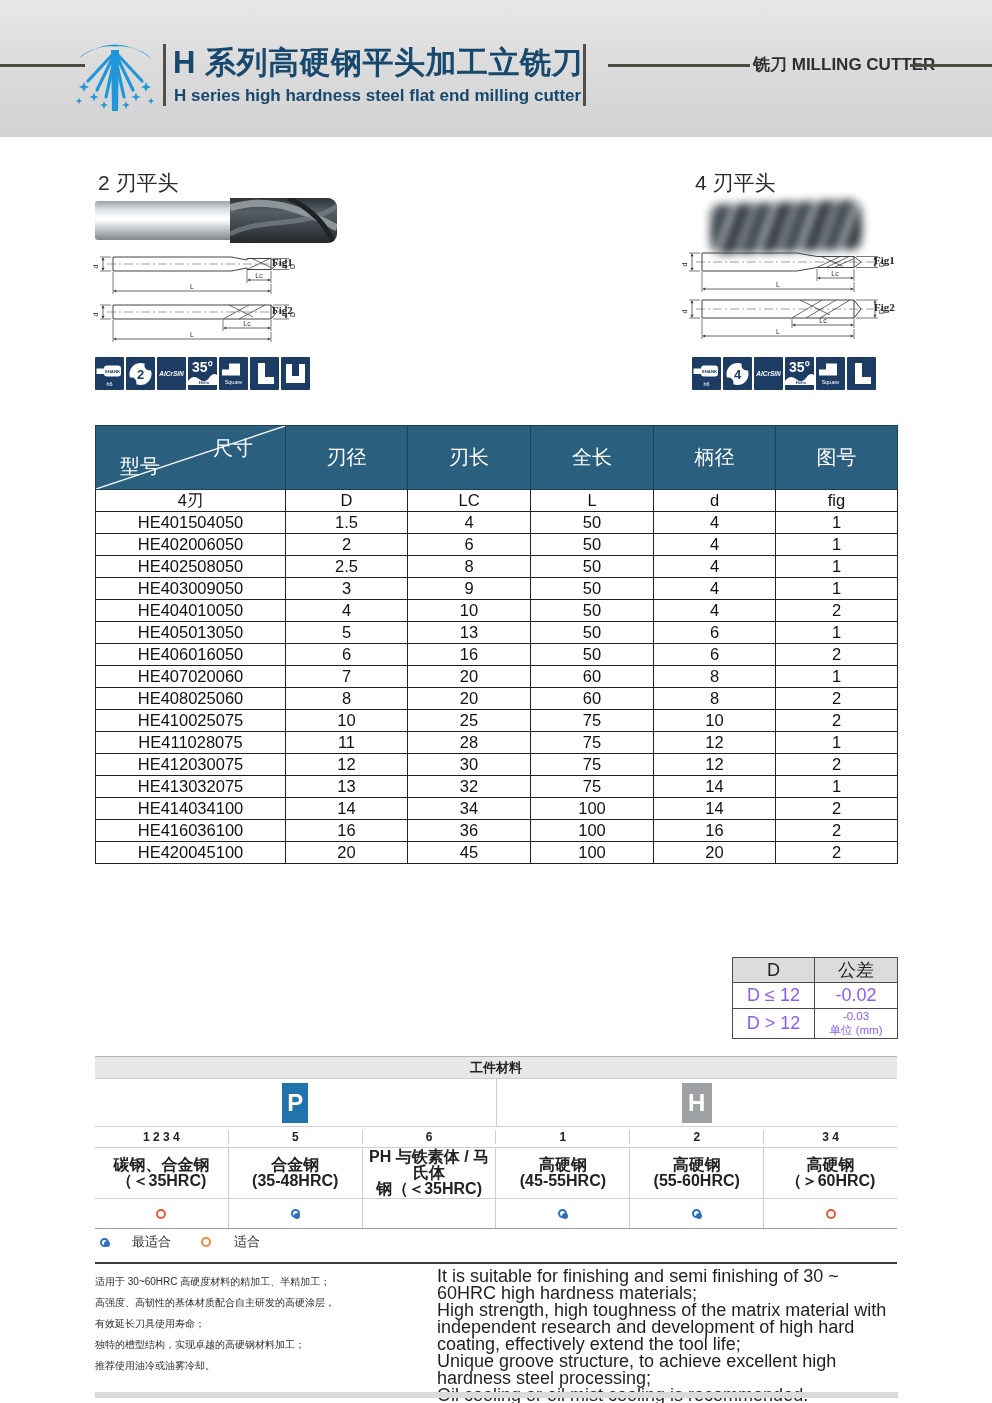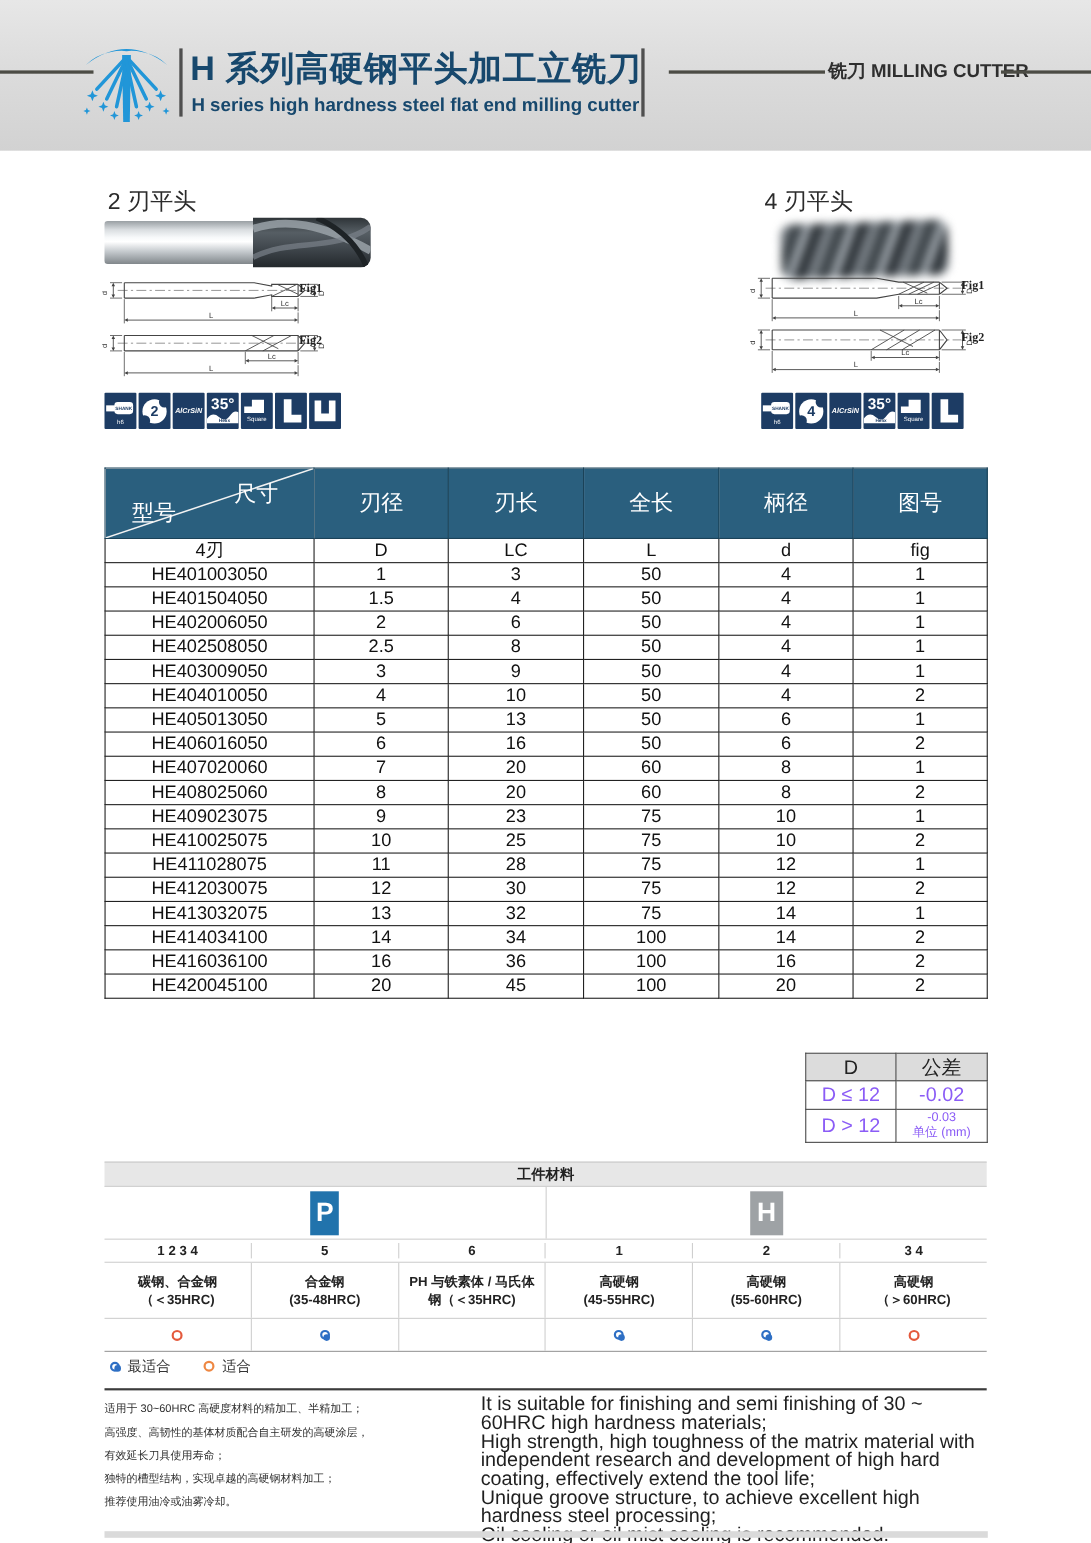--- a/index.html
+++ b/index.html
@@ -94,28 +94,28 @@
   display:flex;align-items:center;justify-content:center;}
 .hbox{width:30px;height:40px;background:var(--c-h);color:#fff;font-size:24px;font-weight:bold;
   display:flex;align-items:center;justify-content:center;}
 .mat-row{display:flex;border-bottom:1px solid #cfcfcf;}
 .mat-row .mcell{flex:1;display:flex;flex-direction:column;align-items:center;justify-content:center;
   text-align:center;}
 .mat-row .mcell:not(:last-child){border-right:1px solid #cfcfcf;}
 .nums{height:21px;align-items:center;}
 .nums .mcell{font-weight:bold;font-size:12px;}
 .names{height:51px;}
-.names .mcell{font-weight:bold;font-size:12px;line-height:16px;}
+.names .mcell{font-weight:bold;font-size:16px;line-height:16px;}
 .marks{height:30px;border-bottom:1px solid #9a9a9a;}
 .circle-best{display:inline-block;width:9px;height:9px;border:2px solid var(--c-best);border-radius:50%;position:relative;}
 .circle-best::after{content:"";position:absolute;left:1.5px;top:1.5px;width:6px;height:6px;
   background:var(--c-best);border-radius:50%;}
 .circle-suit{display:inline-block;width:10px;height:10px;border:2px solid var(--c-suit);border-radius:50%;}
 .legend{position:absolute;left:100px;top:1233px;display:flex;align-items:center;gap:30px;font-size:13px;color:#333;}
-.legend .item{display:flex;align-items:center;gap:7px;}
+.legend .item{display:flex;align-items:center;gap:23px;}
 .legend .circle-suit{border-color:var(--c-suit-legend);}
 
 
 .notes-rule{position:absolute;left:95px;top:1262px;width:802px;height:2px;background:#3c3c3c;}
 .notes-zh{position:absolute;left:95px;top:1271px;width:342px;font-size:10px;line-height:21px;color:#2d2d2d;}
 .notes-en{position:absolute;left:437px;top:1268px;width:463px;font-size:18px;line-height:17px;color:#1f1f1f;}
 .bottom-strip{position:absolute;left:95px;top:1392px;width:803px;height:6px;background:#dadada;}
 </style>
 </head>
 <body>
@@ -402,28 +402,20 @@
     <tbody>
         <tr>
           <td>4刃</td>
           <td>D</td>
           <td>LC</td>
           <td>L</td>
           <td>d</td>
           <td>fig</td>
         </tr>
         <tr>
-          <td>HE401003050</td>
-          <td>1</td>
-          <td>3</td>
-          <td>50</td>
-          <td>4</td>
-          <td>1</td>
-        </tr>
-        <tr>
           <td>HE401504050</td>
           <td>1.5</td>
           <td>4</td>
           <td>50</td>
           <td>4</td>
           <td>1</td>
         </tr>
         <tr>
           <td>HE402006050</td>
           <td>2</td>
@@ -480,28 +472,20 @@
           <td>8</td>
           <td>1</td>
         </tr>
         <tr>
           <td>HE408025060</td>
           <td>8</td>
           <td>20</td>
           <td>60</td>
           <td>8</td>
           <td>2</td>
-        </tr>
-        <tr>
-          <td>HE409023075</td>
-          <td>9</td>
-          <td>23</td>
-          <td>75</td>
-          <td>10</td>
-          <td>1</td>
         </tr>
         <tr>
           <td>HE410025075</td>
           <td>10</td>
           <td>25</td>
           <td>75</td>
           <td>10</td>
           <td>2</td>
         </tr>
         <tr>

